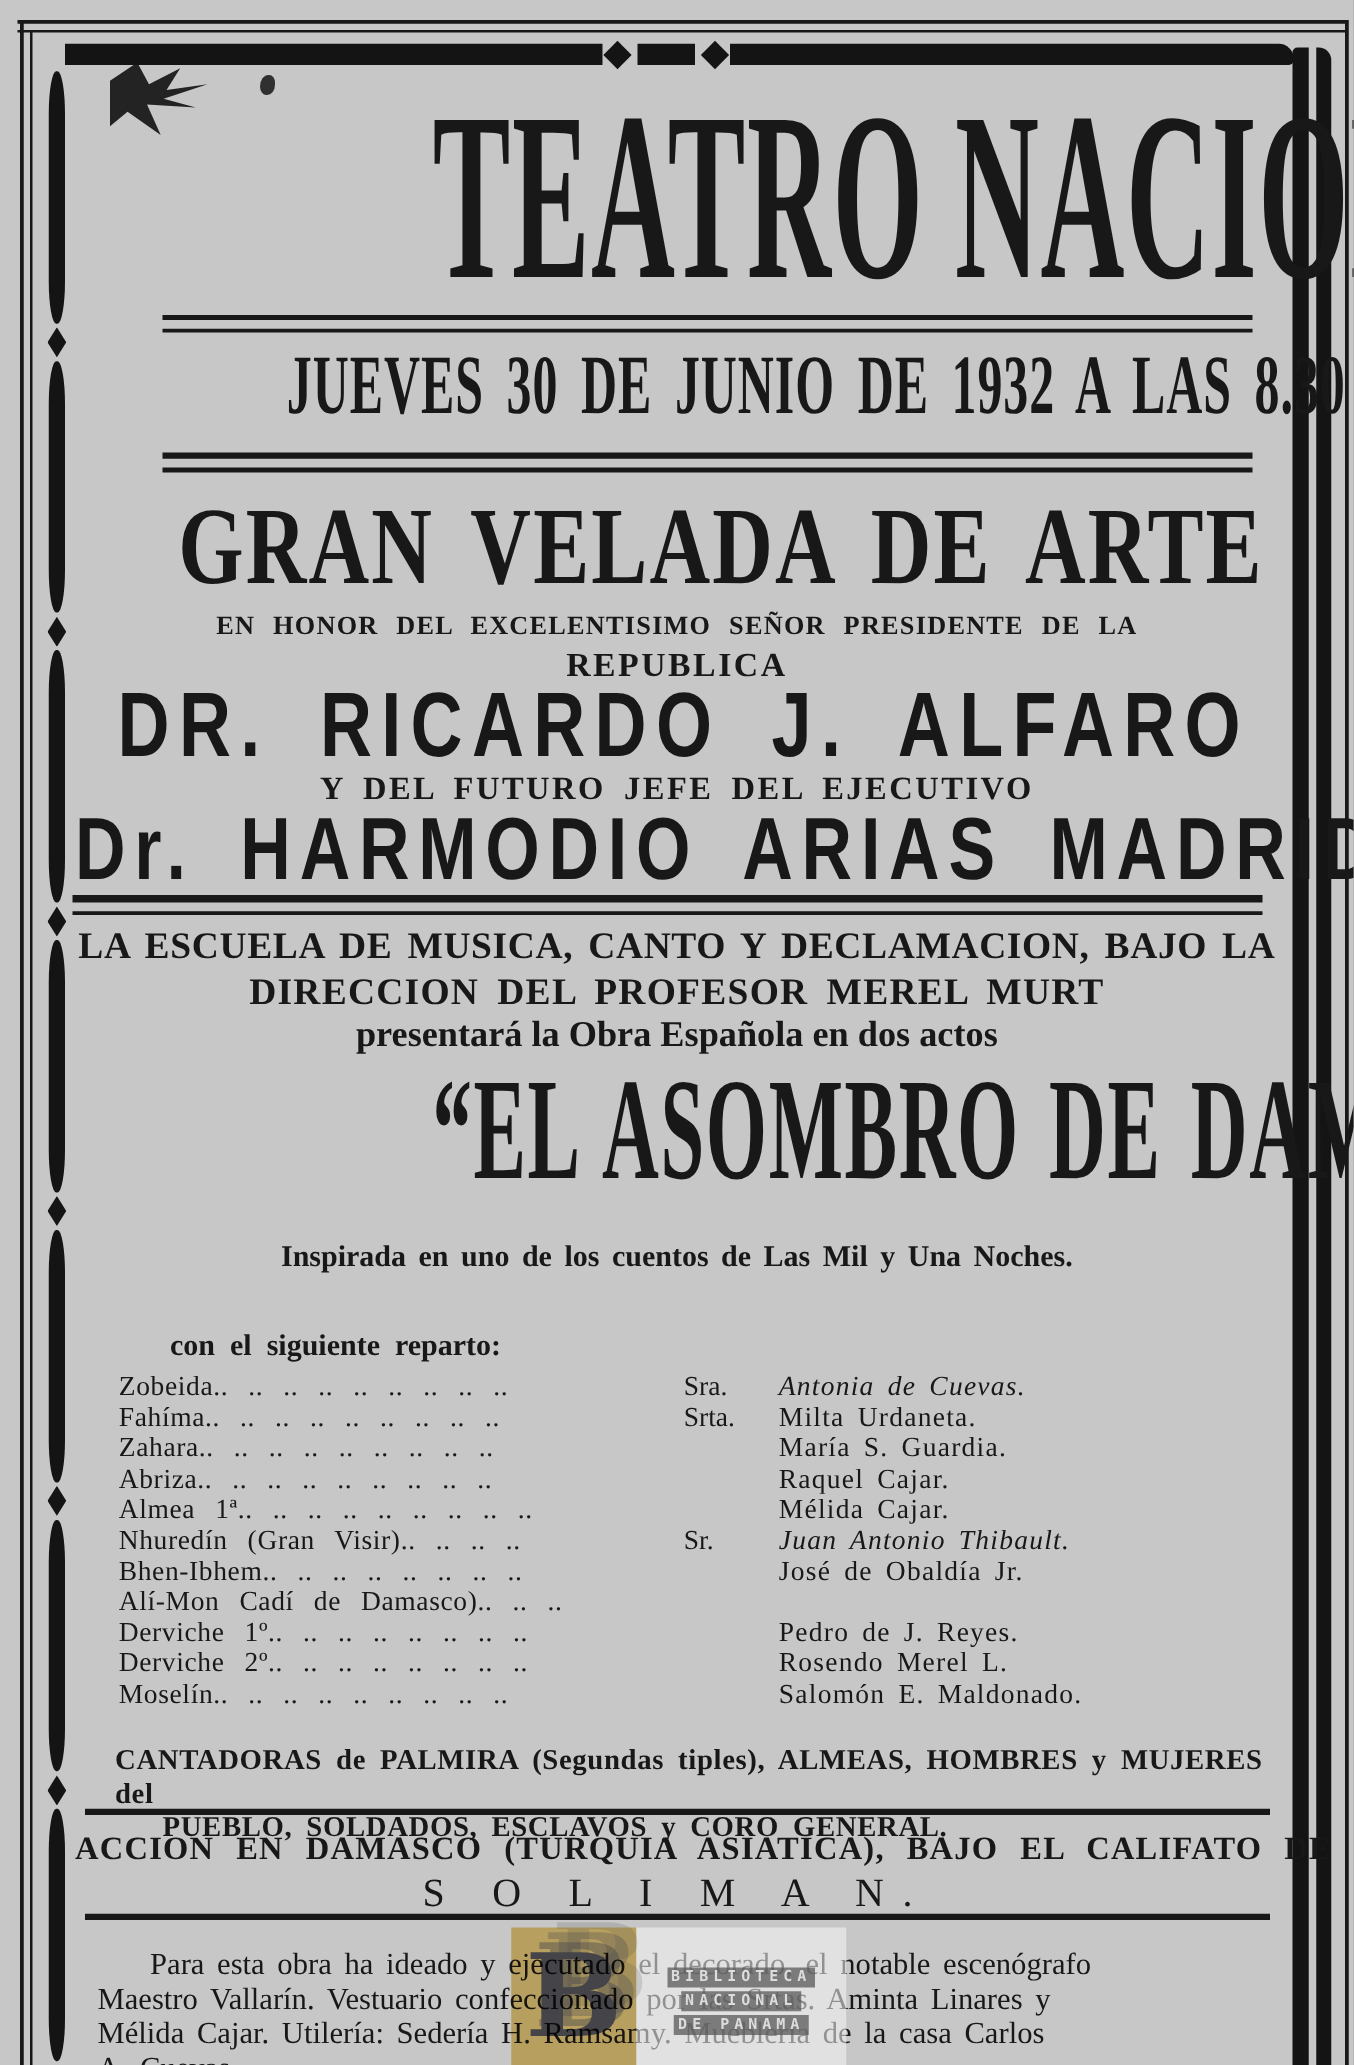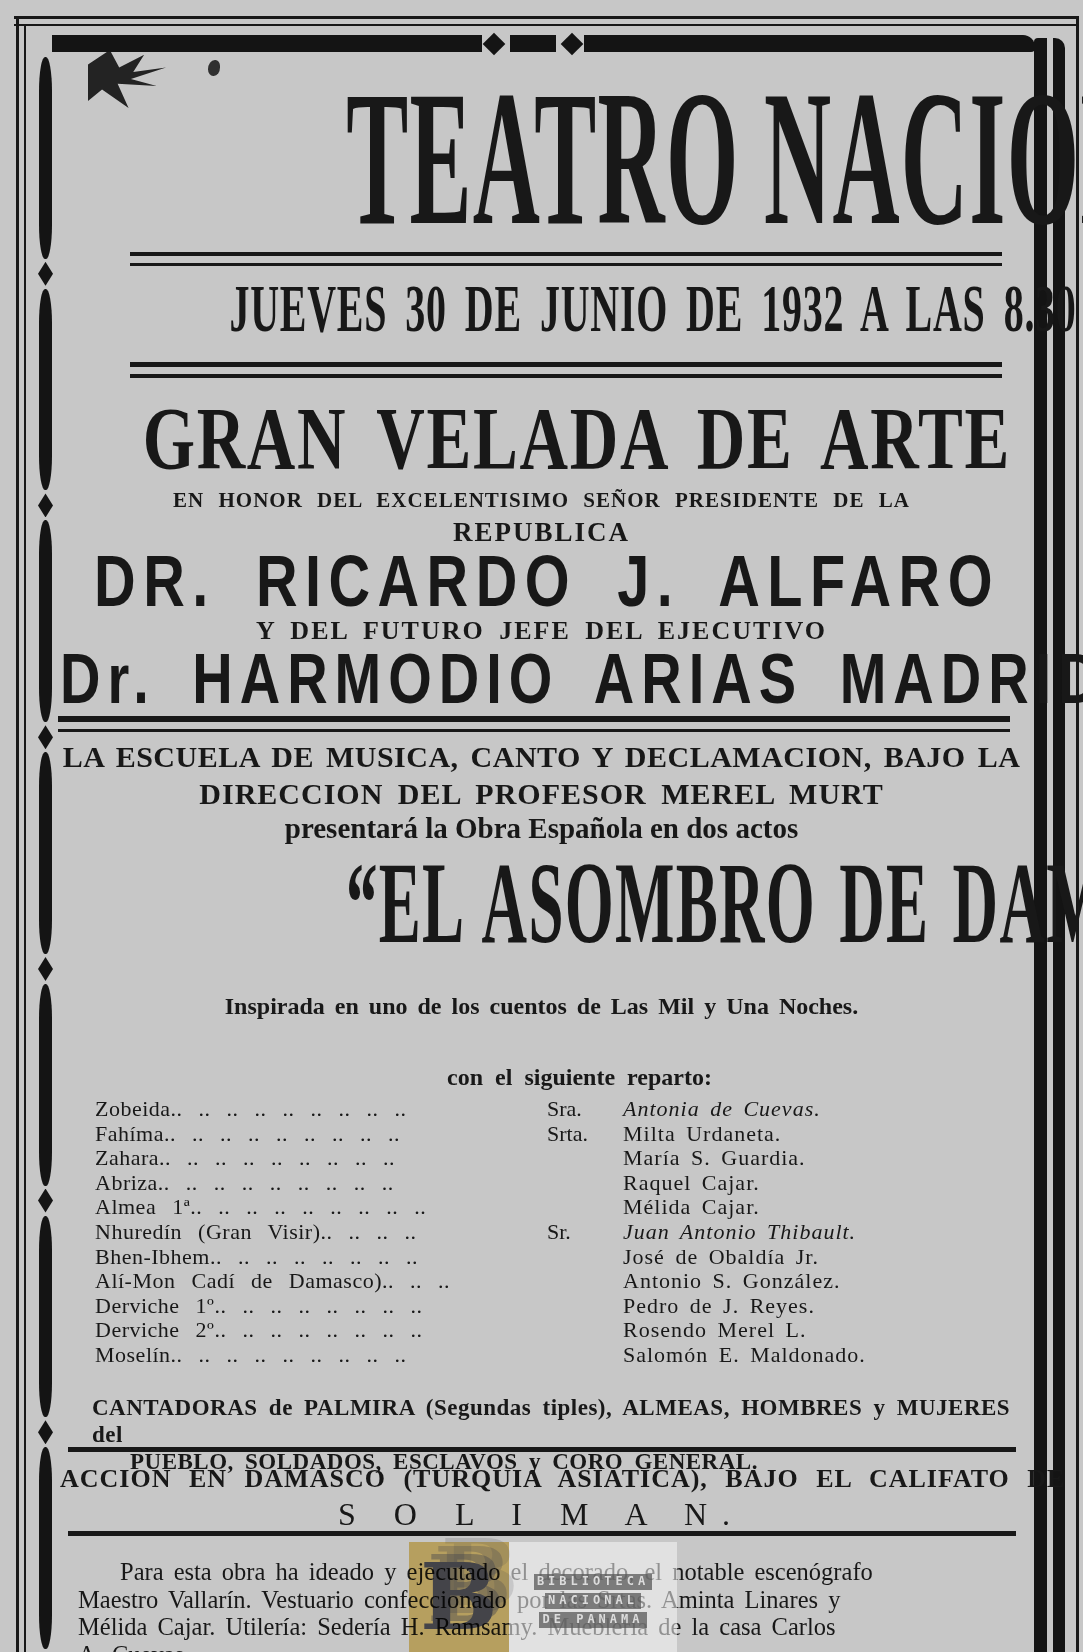--- a/index.html
+++ b/index.html
@@ -59,21 +59,21 @@
   .futuro{top:616px;font-weight:bold;font-size:26px;letter-spacing:2px;word-spacing:6px;}
   .harmodio{top:644px;font-family:"Liberation Sans",sans-serif;}
   .harmodio .scaled{font-size:56px;line-height:1;font-weight:bold;transform:scale(1,1.26);letter-spacing:7px;word-spacing:14px;}
   .escuela1{top:740px;font-weight:bold;font-size:30px;letter-spacing:.5px;word-spacing:4px;}
   .escuela2{top:777px;font-weight:bold;font-size:30px;letter-spacing:1px;word-spacing:6px;}
   .presenta{top:812px;font-weight:bold;font-size:29px;}
   .asombro{top:846px;}
   .asombro .scaled{font-size:100px;line-height:1;font-weight:bold;transform:scale(.63,1.16);letter-spacing:2px;word-spacing:10px;}
   .inspirada{top:993px;font-weight:bold;font-size:24px;word-spacing:4px;}
   .letra{top:1028px;font-size:24px;font-weight:bold;word-spacing:3px;}
-  .reparto{top:1064px;left:136px;right:60px;text-align:center;font-weight:bold;font-size:24px;word-spacing:6px;}
+  .reparto{top:1064px;left:136px;right:60px;text-align:left;font-weight:bold;font-size:24px;word-spacing:6px;}
 
   .cast{top:1097px;left:95px;right:95px;font-size:22px;line-height:24.6px;}
   .cast-row{display:flex;}
   .cast-role{width:452px;word-spacing:10px;letter-spacing:.5px;overflow:hidden;white-space:nowrap;}
   .cast-pfx{width:76px;}
   .cast-name{flex:1;letter-spacing:1px;word-spacing:4px;}
   .it .cast-name{font-style:italic;}
 
   .cantadoras{top:1394px;left:92px;right:70px;font-weight:bold;font-size:23px;line-height:27px;letter-spacing:.5px;word-spacing:5px;}
   .cantadoras .ln2{padding-left:38px;}
@@ -219,21 +219,20 @@
         <span class="cast-name">Juan Antonio Thibault.</span>
     </div>
     <div class="cast-row">
       <span class="cast-role">Bhen-Ibhem.. .. .. .. .. .. .. ..</span>
         <span class="cast-pfx"></span>
         <span class="cast-name">José de Obaldía Jr.</span>
     </div>
     <div class="cast-row">
       <span class="cast-role">Alí-Mon Cadí de Damasco).. .. ..</span>
         <span class="cast-pfx"></span>
-        <span class="cast-name">Antonio S. González.</span>
     </div>
     <div class="cast-row">
       <span class="cast-role">Derviche 1º.. .. .. .. .. .. .. ..</span>
         <span class="cast-pfx"></span>
         <span class="cast-name">Pedro de J. Reyes.</span>
     </div>
     <div class="cast-row">
       <span class="cast-role">Derviche 2º.. .. .. .. .. .. .. ..</span>
         <span class="cast-pfx"></span>
         <span class="cast-name">Rosendo Merel L.</span>

